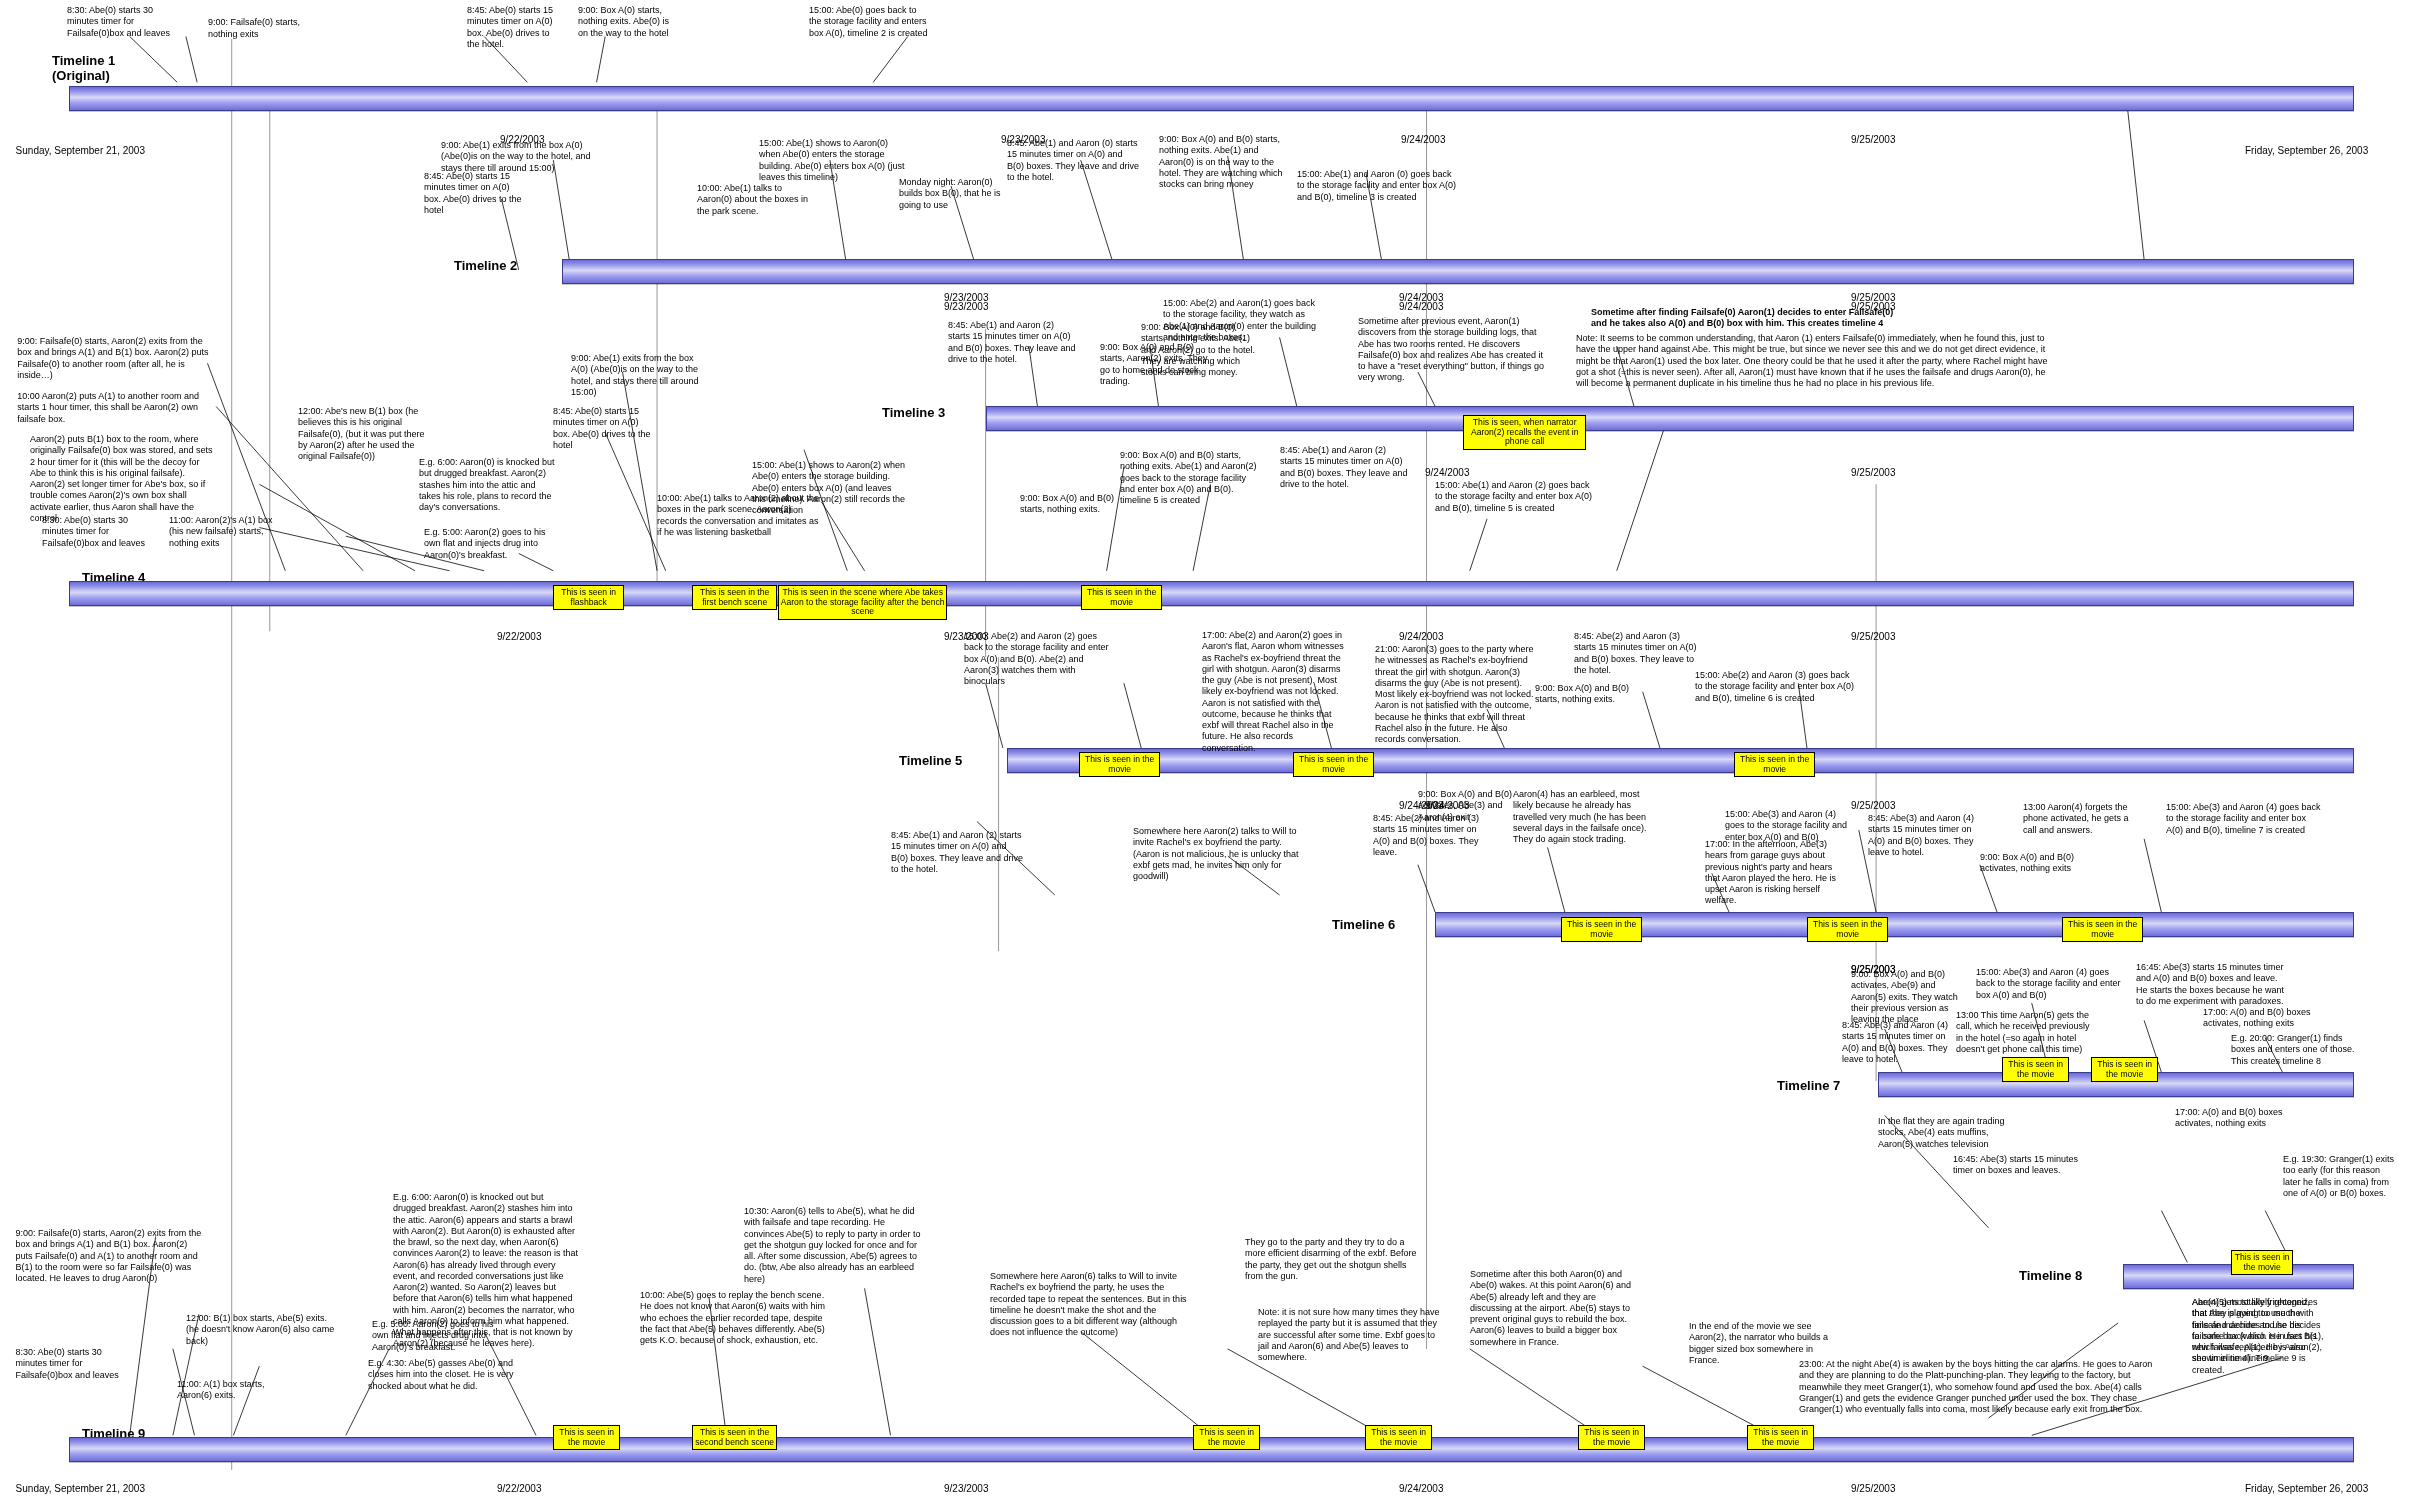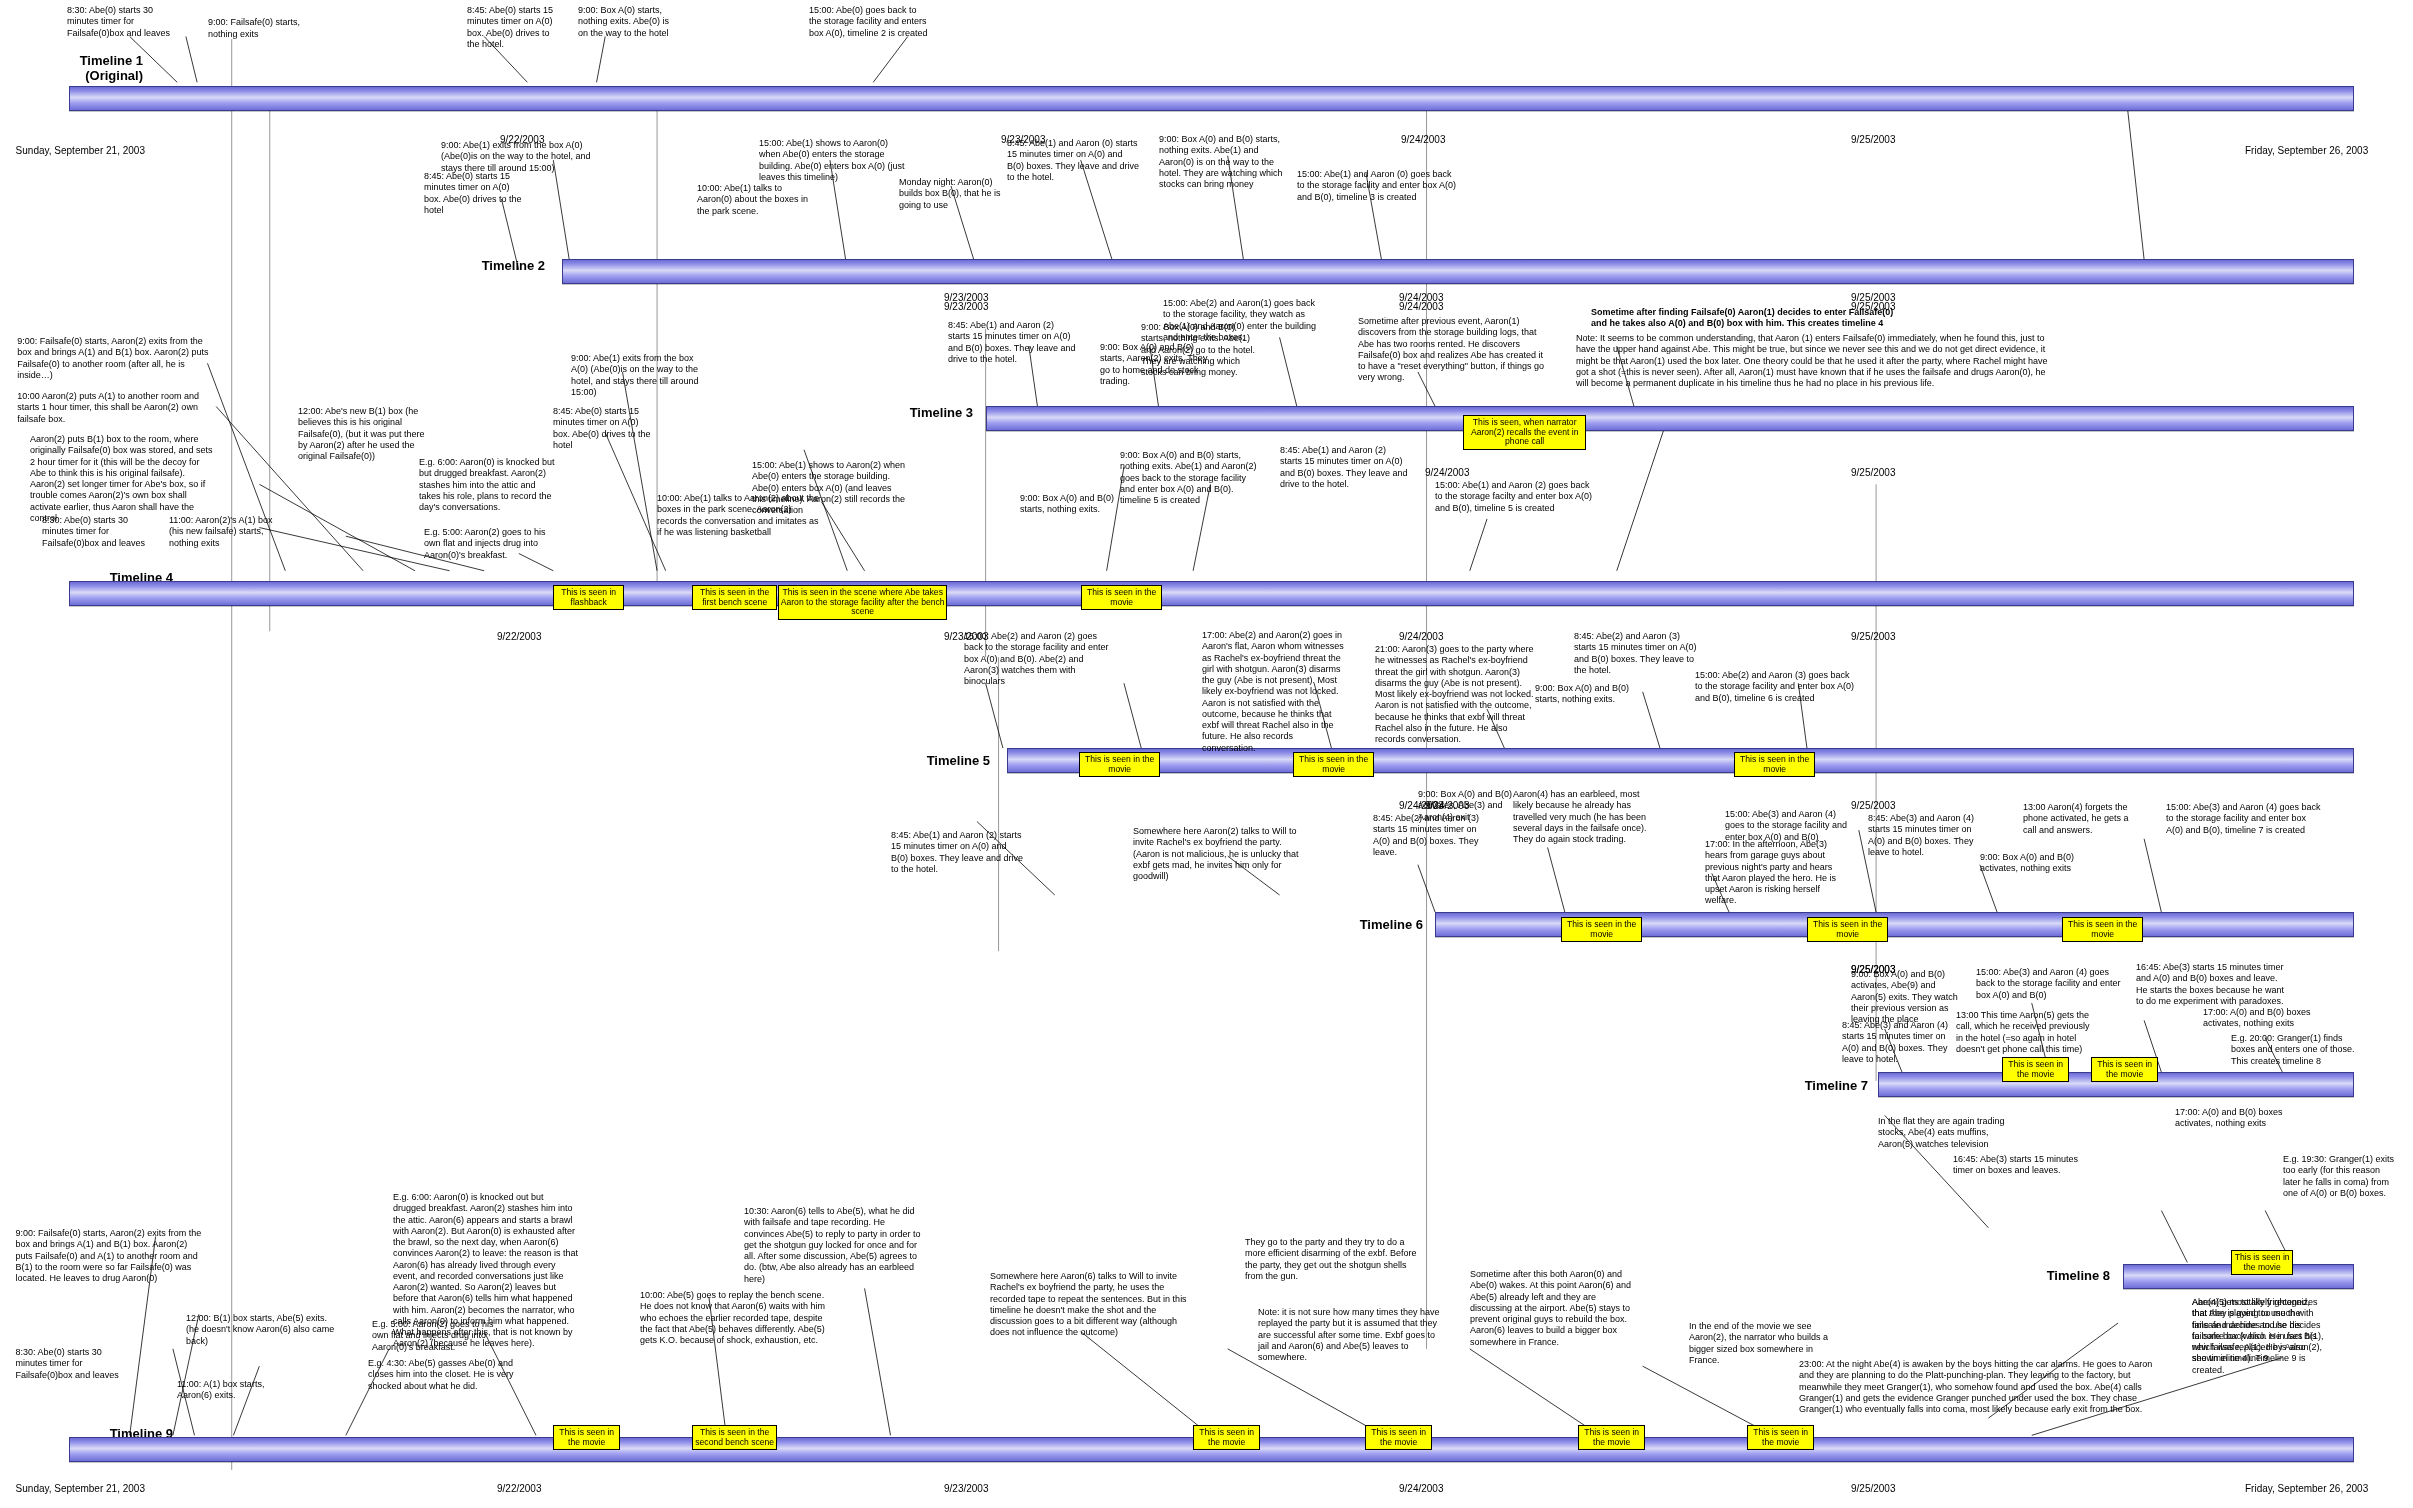--- a/index.html
+++ b/index.html
@@ -10,21 +10,21 @@
   }
   #root{position:absolute;left:0;top:0;width:2413px;height:1509px;}
   .tl-bar{
     position:absolute;height:22.5px;
     background:linear-gradient(to bottom,#6b6bd6 0%,#8f8fe8 18%,#d9d9f7 45%,#9d9df0 70%,#6f6fd8 100%);
     border:0.9px solid #3a3a8f;
     box-shadow:0 0.9px 0 rgba(0,0,0,.25);
   }
   .tl-label{
     position:absolute;font-size:13px;font-weight:bold;color:#000;
-    text-align:right;line-height:1.15;
+    text-align:left;line-height:1.15;
   }
   .note{
     position:absolute;font-size:9px;line-height:1.25;color:#000;
     text-align:left;
   }
   .date{
     position:absolute;font-size:10px;color:#000;
   }
   .yellow{
     position:absolute;background:#ffff00;border:0.9px solid #000;

